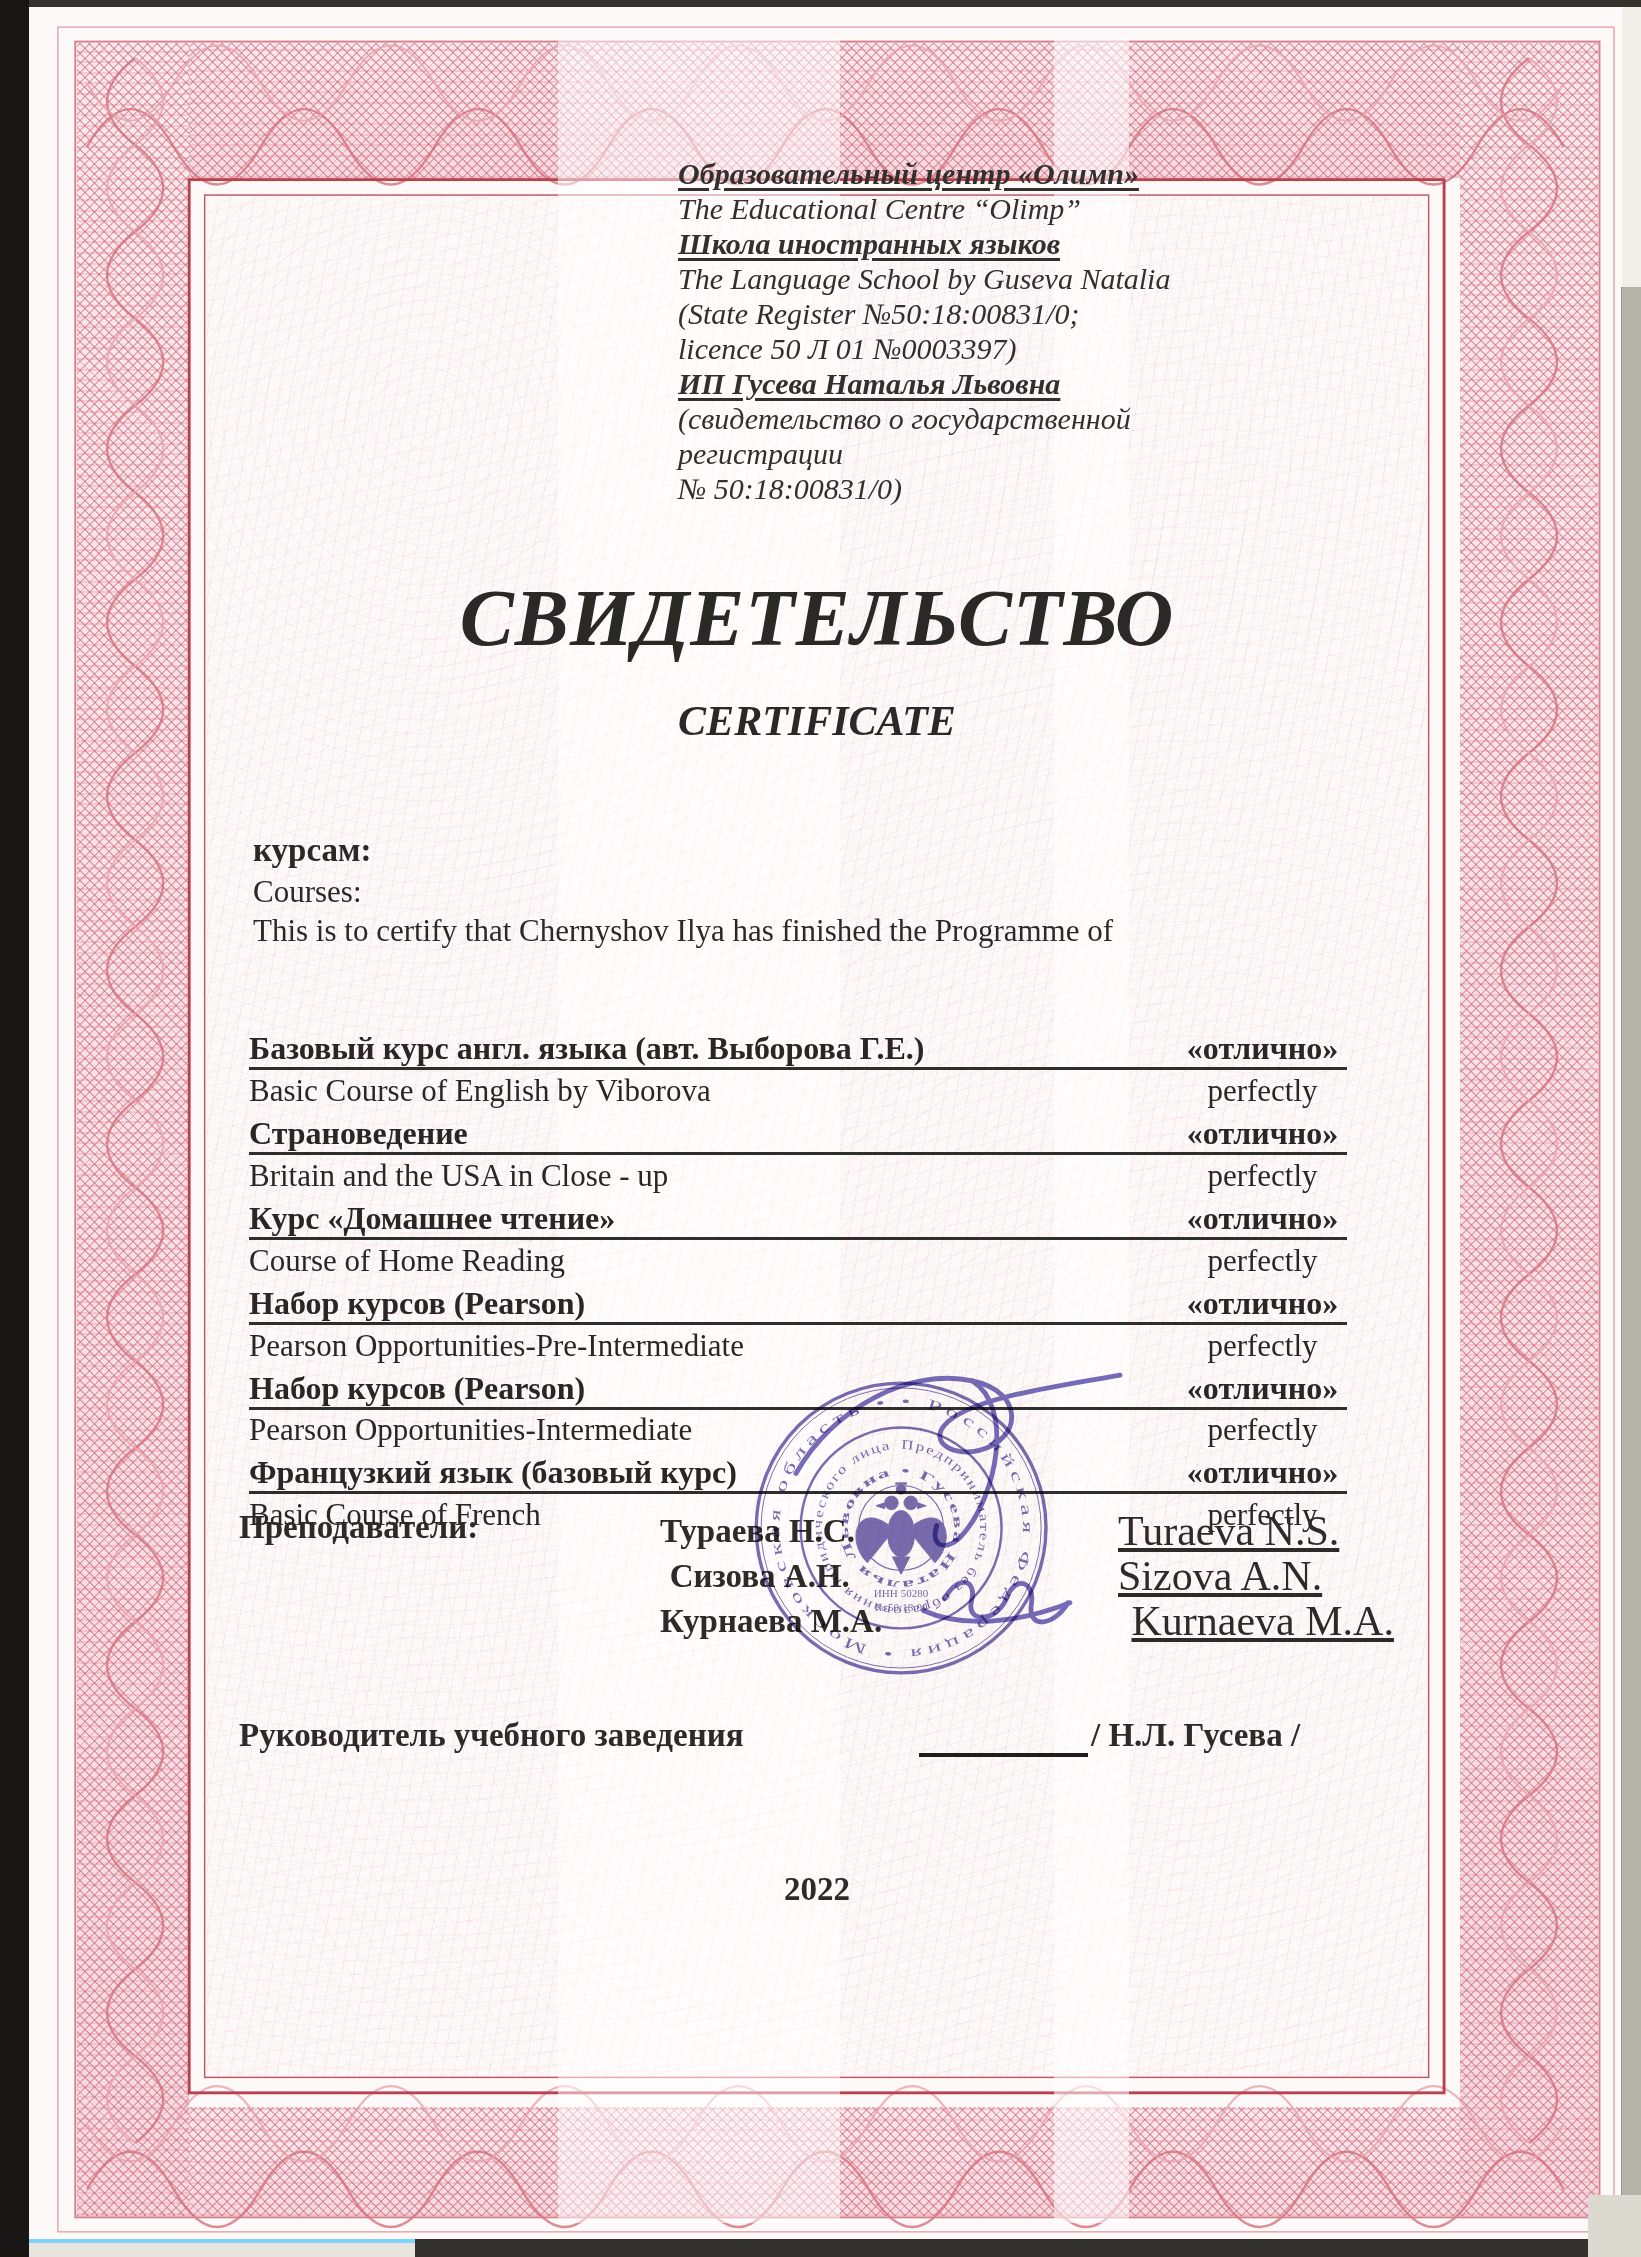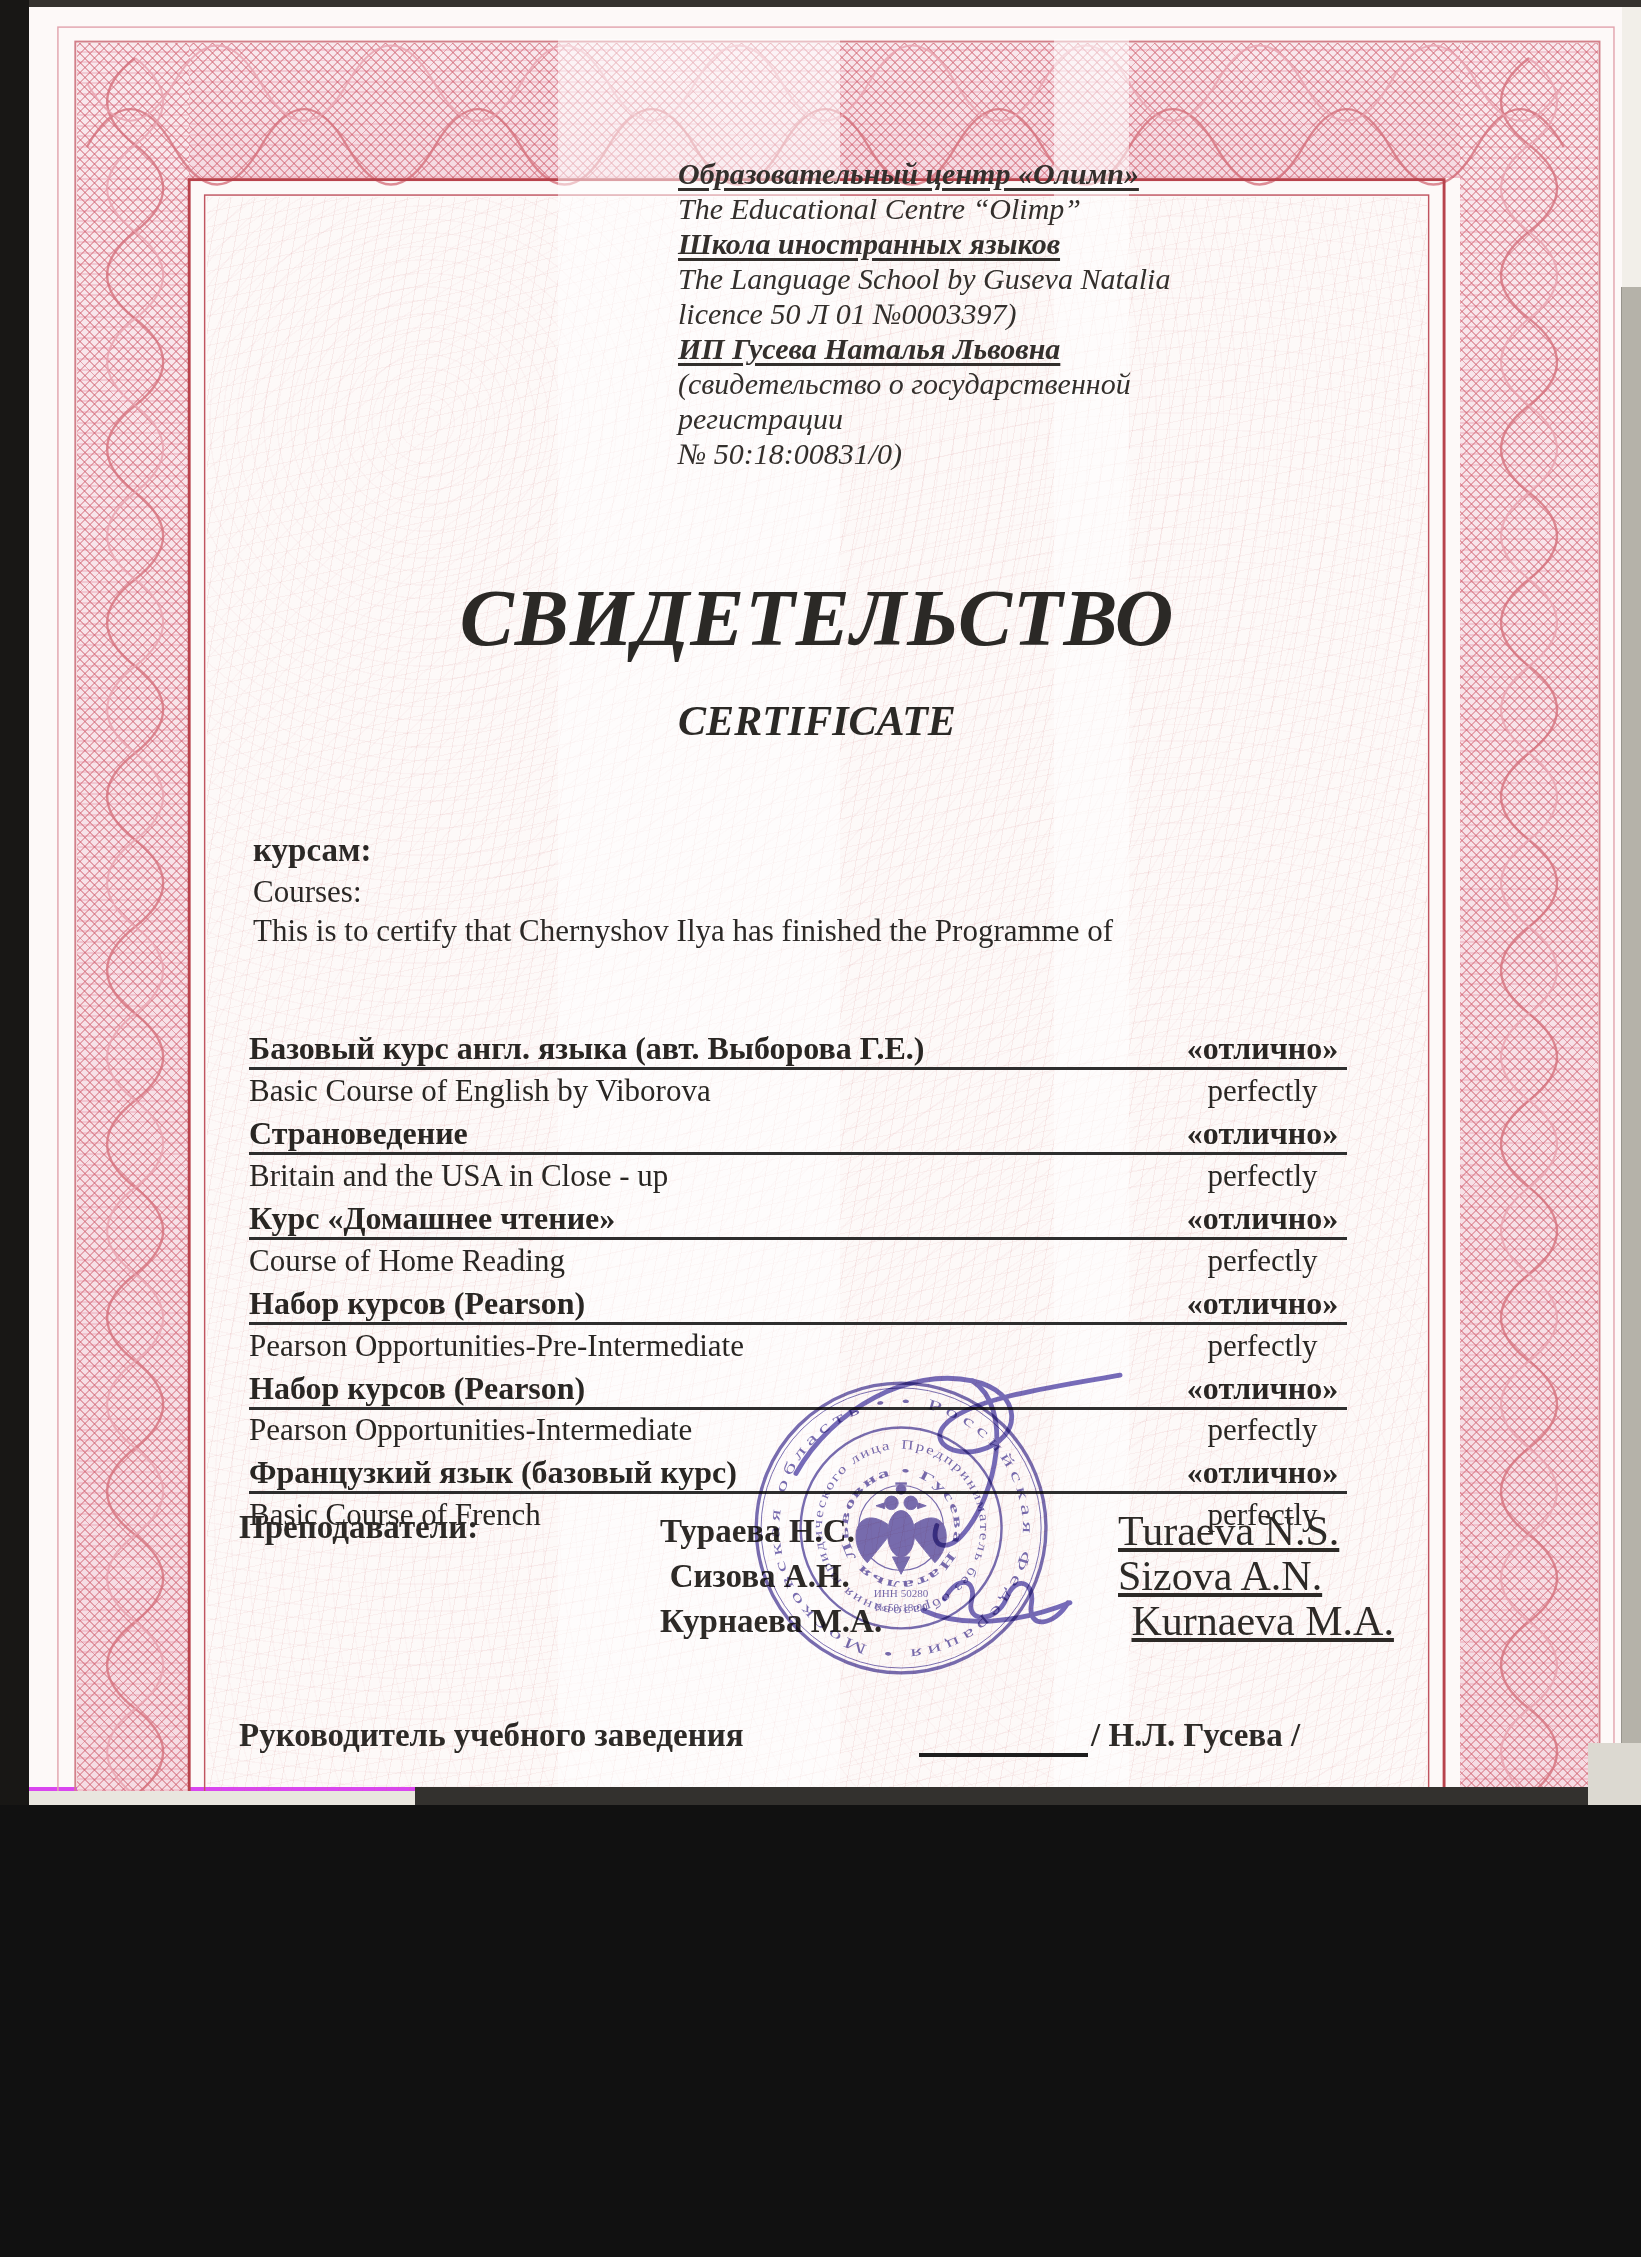--- a/index.html
+++ b/index.html
@@ -1,16 +1,16 @@
 <!DOCTYPE html>
 <html><head>
 <meta charset="utf-8">
 <style>
   html,body{margin:0;padding:0;background:#111;}
-  .scan{position:relative;width:1641px;height:1805px;overflow:hidden;background:#d946ef;
+  .scan{position:relative;width:1641px;height:2257px;overflow:hidden;background:#7dd3fc;
         font-family:"Liberation Serif","DejaVu Serif",serif;color:#2d2a27;}
   .abs{position:absolute;}
   
   .edge-left{left:0;top:0;width:29px;height:2257px;background:#181715;z-index:9;}
   .edge-top{left:29px;top:0;right:0;height:6.8px;background:#35322e;z-index:9;}
   .edge-right-white{right:0;top:6.8px;width:19.3px;height:280px;background:#f2efe9;z-index:9;}
   .edge-right-gray{right:0;top:287px;width:19.3px;height:1971px;background:#b5b2a9;border-left:1px solid #97948c;z-index:9;}
   .edge-bottom-dark{left:415px;right:19.3px;bottom:0;height:18.3px;background:#33312e;z-index:9;}
   .edge-bottom-light{left:29px;bottom:0;width:386px;height:14.5px;background:#e9e6df;z-index:9;}
   .corner-speck{right:0;bottom:0;width:53px;height:62px;background:#dcd9d1;z-index:10;}
@@ -95,20 +95,21 @@
   </svg>
 
   <div class="abs light-band" id="light1"></div>
   <div class="abs light-band" id="light2"></div>
 
   <div class="abs txt hdr">
     <div class="h-bold">Образовательный центр «Олимп»</div>
     <div class="h-it">The Educational Centre “Olimp”</div>
     <div class="h-bold">Школа иностранных языков</div>
     <div class="h-it">The Language School by Guseva Natalia</div>
+    <div class="h-it">(State Register №50:18:00831/0;</div>
     <div class="h-it">licence 50 Л 01 №0003397)</div>
     <div class="h-bold">ИП Гусева Наталья Львовна</div>
     <div class="h-it">(свидетельство о государственной регистрации</div>
     <div class="h-it">№ 50:18:00831/0)</div>
   </div>
 
   <div class="abs txt title-ru">СВИДЕТЕЛЬСТВО</div>
   <div class="abs txt title-en">CERTIFICATE</div>
 
   <div class="abs txt recip">

